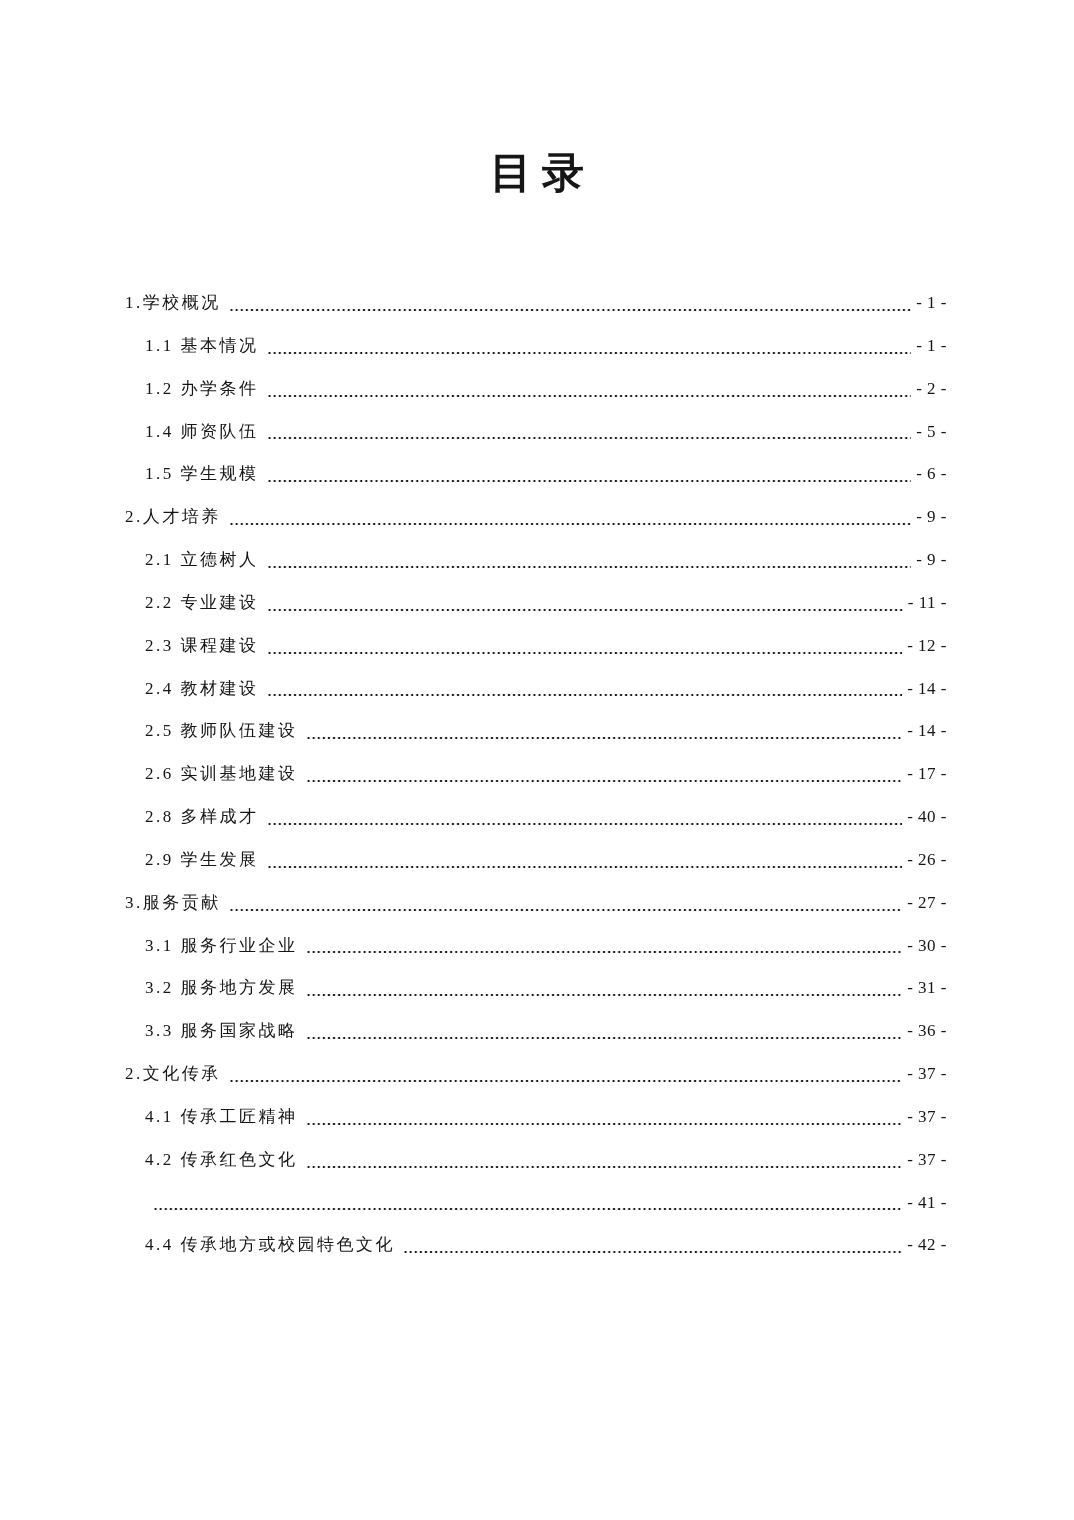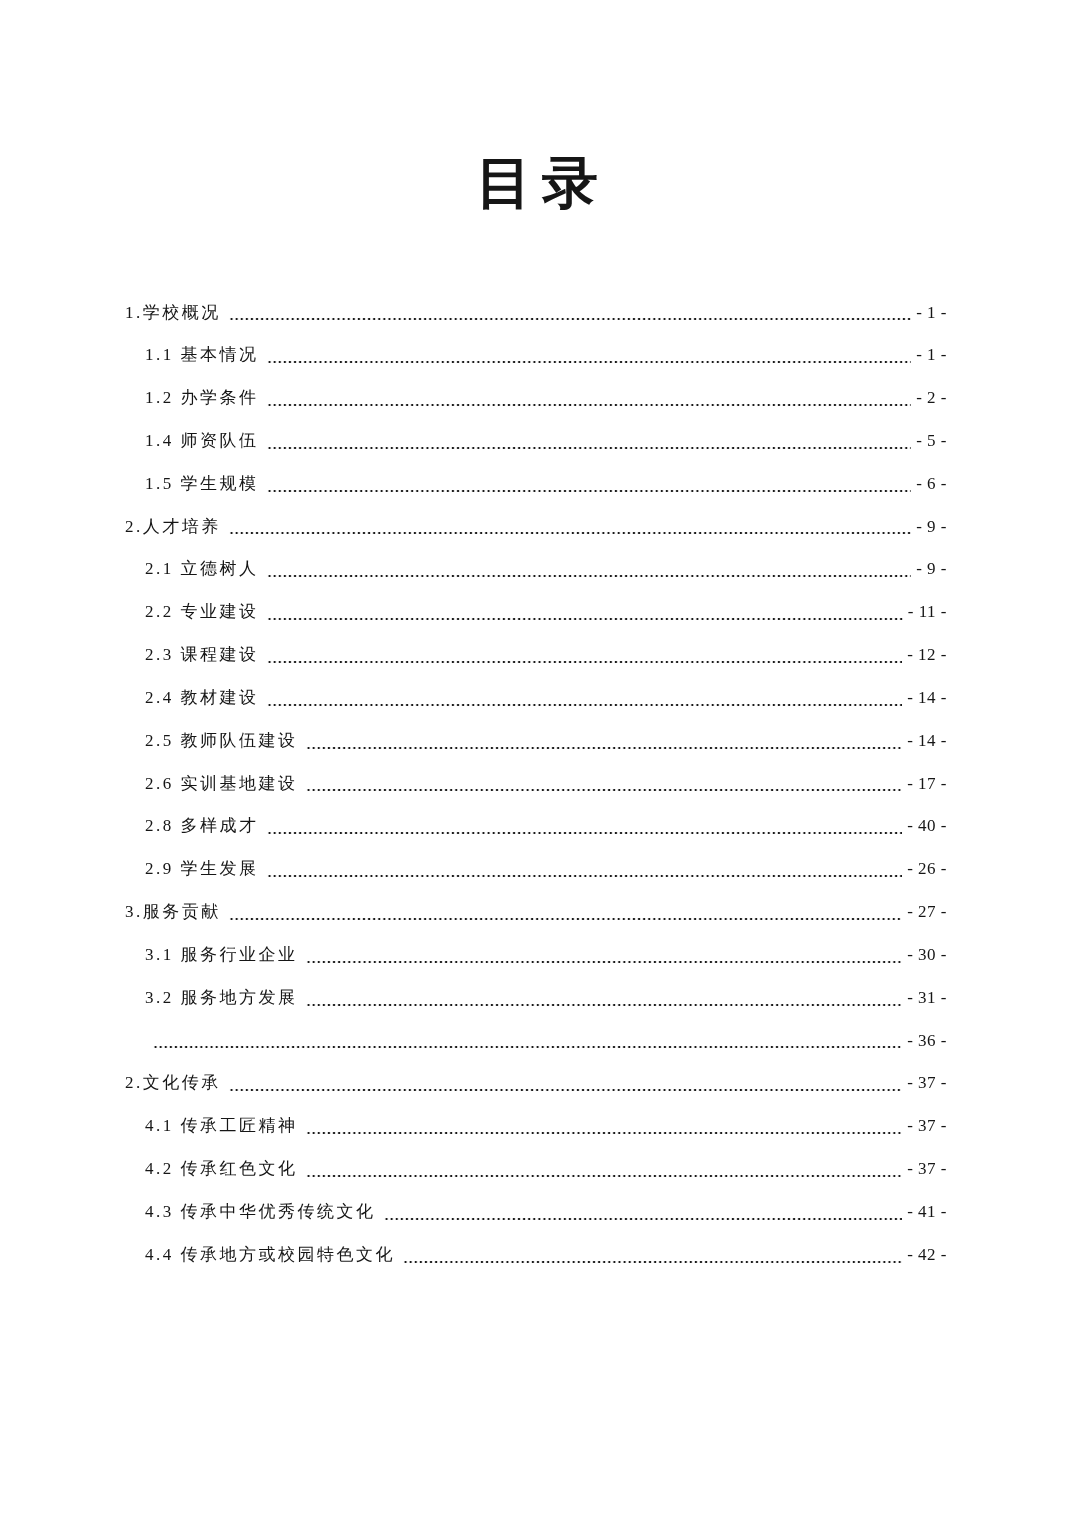--- a/index.html
+++ b/index.html
@@ -16,21 +16,21 @@
   }
   .page {
     position: relative;
     width: 1074px;
     height: 1520px;
     background: #ffffff;
   }
   .doc-title {
     padding-top: 122px;
     text-align: center;
-    font-size: 56px;
+    font-size: 42px;
     font-weight: bold;
     letter-spacing: 10px;
     text-indent: 10px; 
     line-height: 46px;
   }
   .toc {
     margin: 86px 127px 0 125px; 
   }
   .toc-row {
     display: flex;
@@ -148,40 +148,40 @@
       <span class="toc-label">3.1 服务行业企业</span>
       <span class="toc-leader"></span>
       <span class="toc-page">- 30 -</span>
     </div>
       <div class="toc-row level-2">
       <span class="toc-label">3.2 服务地方发展</span>
       <span class="toc-leader"></span>
       <span class="toc-page">- 31 -</span>
     </div>
       <div class="toc-row level-2">
+      <span class="toc-label">3.3 服务国家战略</span>
       <span class="toc-leader"></span>
       <span class="toc-page">- 36 -</span>
     </div>
       <div class="toc-row level-1">
       <span class="toc-label">2.文化传承</span>
       <span class="toc-leader"></span>
       <span class="toc-page">- 37 -</span>
     </div>
       <div class="toc-row level-2">
       <span class="toc-label">4.1 传承工匠精神</span>
       <span class="toc-leader"></span>
       <span class="toc-page">- 37 -</span>
     </div>
       <div class="toc-row level-2">
       <span class="toc-label">4.2 传承红色文化</span>
       <span class="toc-leader"></span>
       <span class="toc-page">- 37 -</span>
     </div>
       <div class="toc-row level-2">
-      <span class="toc-label">4.3 传承中华优秀传统文化</span>
       <span class="toc-leader"></span>
       <span class="toc-page">- 41 -</span>
     </div>
       <div class="toc-row level-2">
       <span class="toc-label">4.4 传承地方或校园特色文化</span>
       <span class="toc-leader"></span>
       <span class="toc-page">- 42 -</span>
     </div>
     </div>
 

